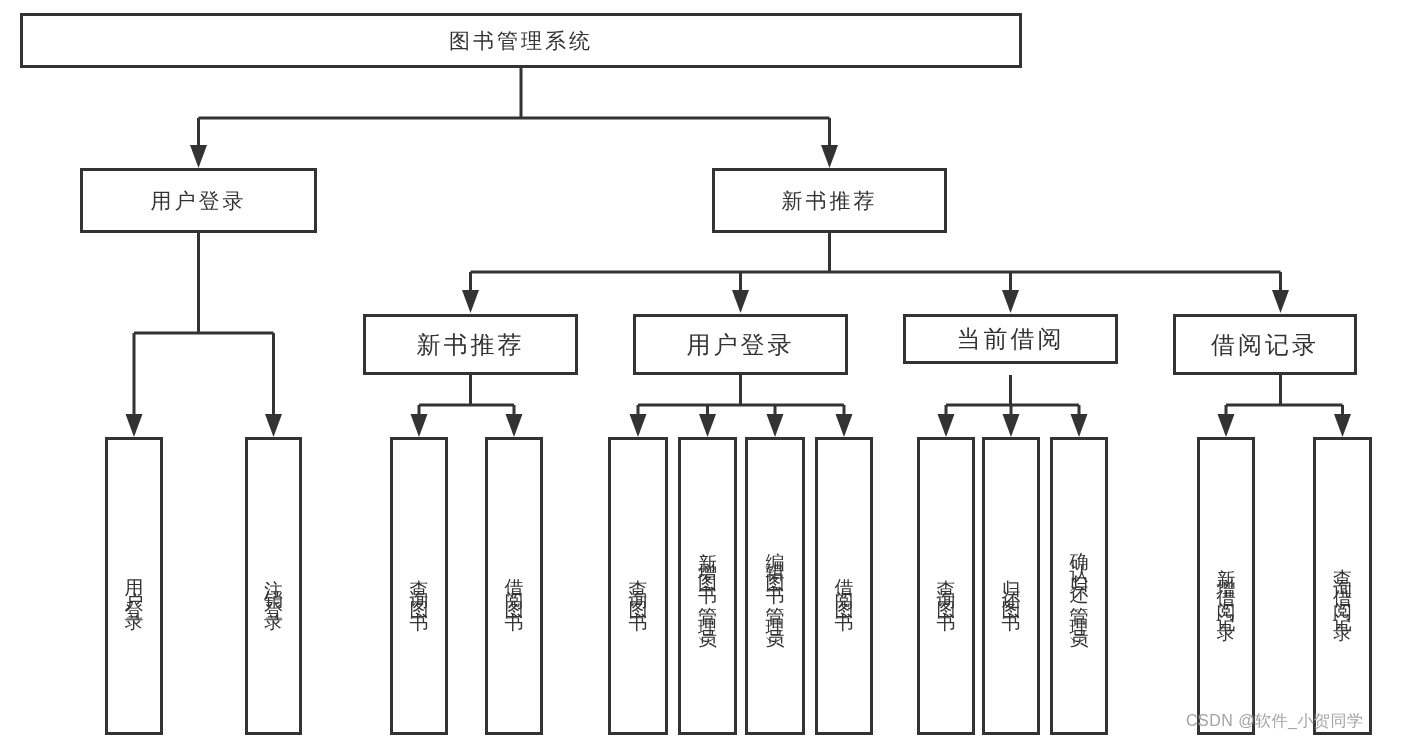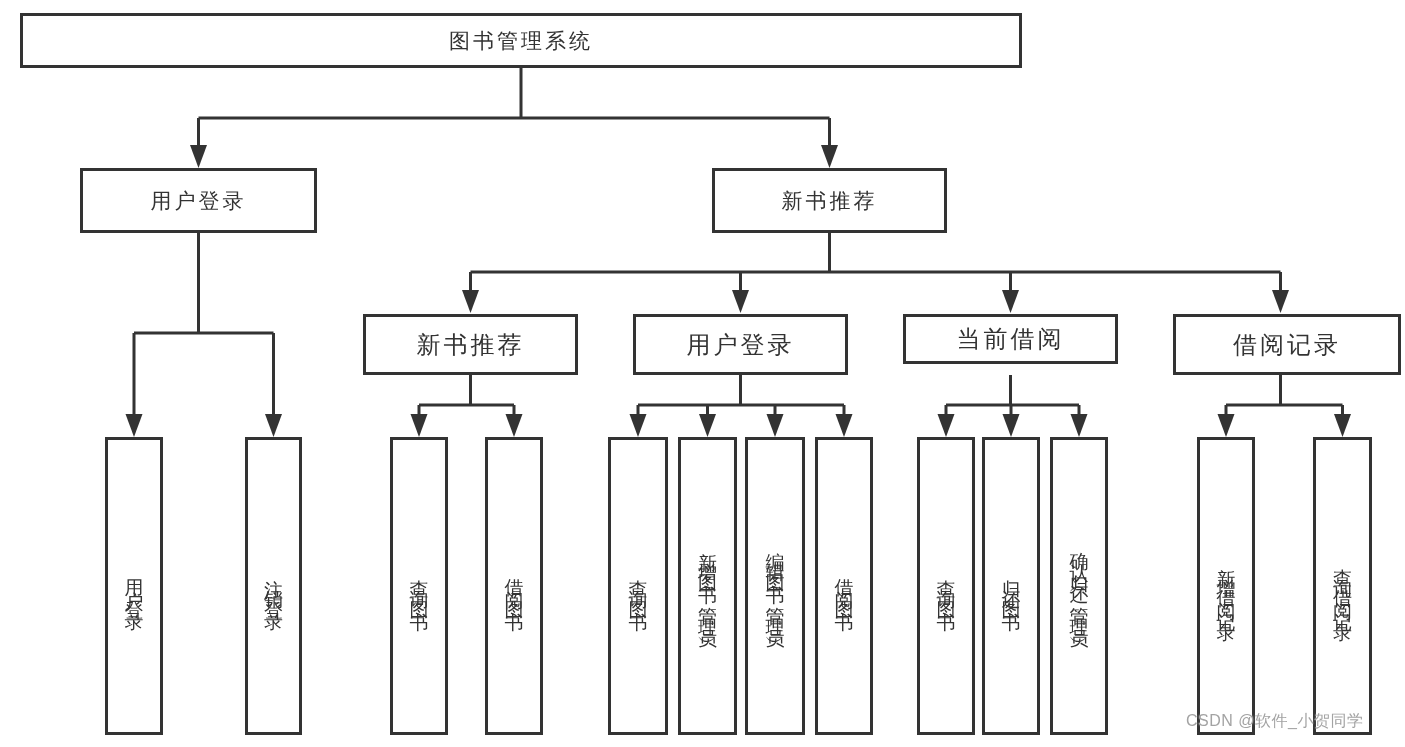--- a/index.html
+++ b/index.html
@@ -88,21 +88,21 @@
 
   <div class="node h l3" style="left:363px;top:314px;width:215px;height:61px">
     <span>新书推荐</span>
   </div>
   <div class="node h l3" style="left:633px;top:314px;width:215px;height:61px">
     <span>用户登录</span>
   </div>
   <div class="node h l3" style="left:903px;top:314px;width:215px;height:50px">
     <span>当前借阅</span>
   </div>
-  <div class="node h l3" style="left:1173px;top:314px;width:228px;height:61px">
+  <div class="node h l3" style="left:1173px;top:314px;width:184px;height:61px">
     <span>借阅记录</span>
   </div>
 
   <div class="node" style="left:390px;top:437px;width:58px;height:298px">
     <span class="vlbl">查询图书</span>
   </div>
   <div class="node" style="left:485px;top:437px;width:58px;height:298px">
     <span class="vlbl">借阅图书</span>
   </div>
 

